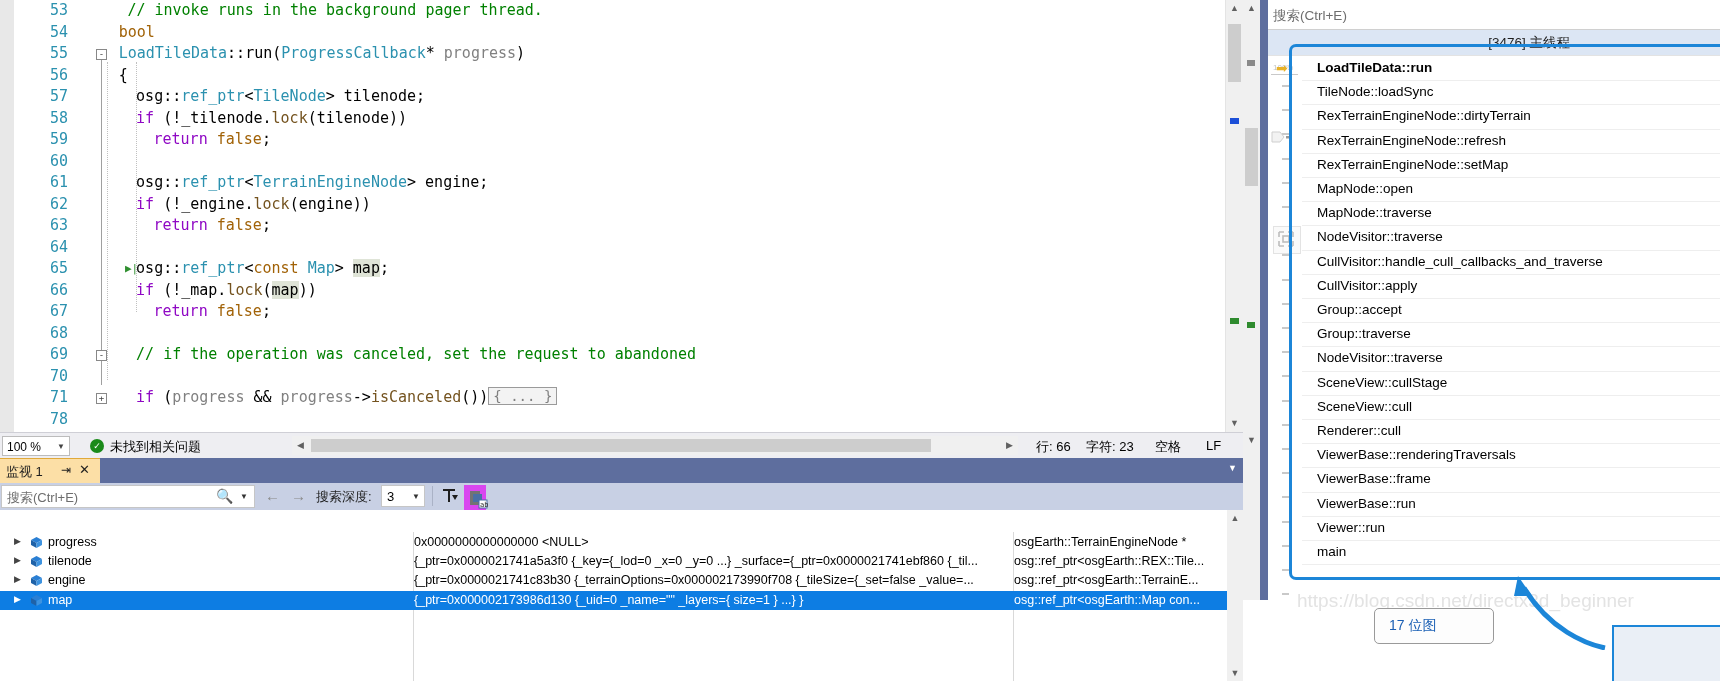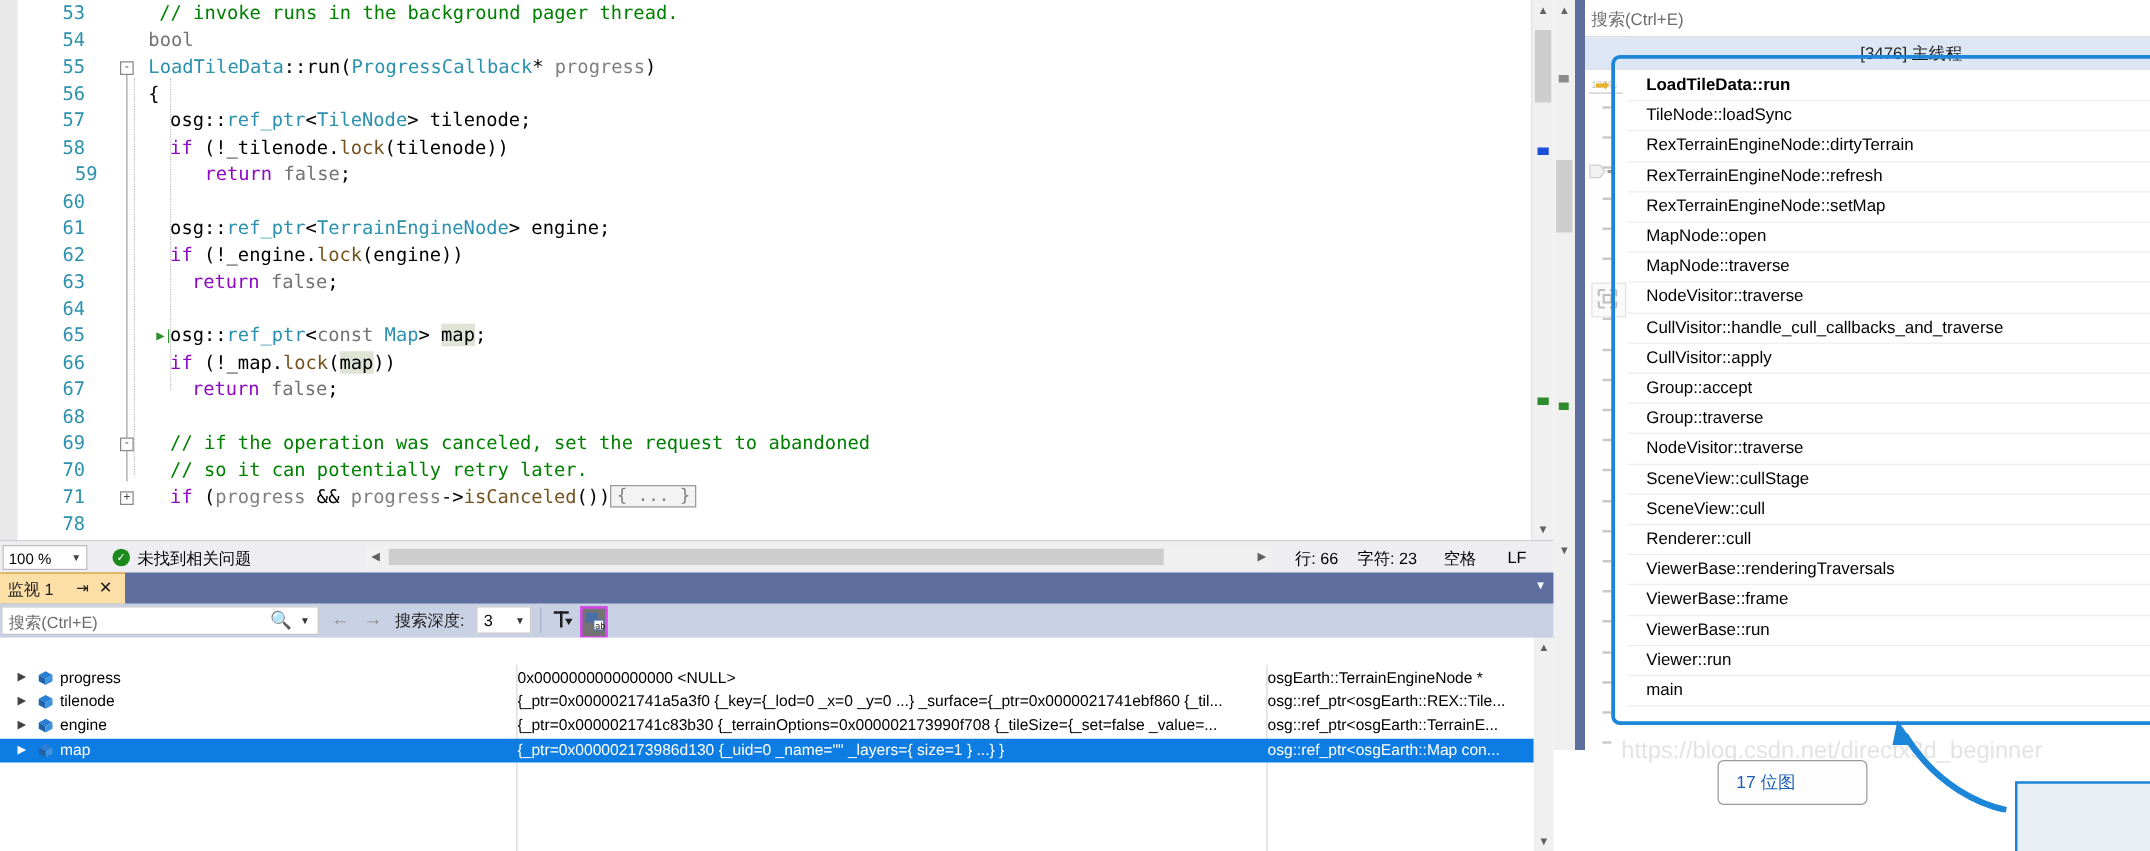--- a/index.html
+++ b/index.html
@@ -46,21 +46,21 @@
     color: #2b91af;
     font-family: "DejaVu Sans Mono", monospace;
     font-size: 15px;
   }
   .code-text {
     position: absolute; left: 110px; top: 0;
     white-space: pre;
   }
   
   .c-cmt  { color: #008000; }
-  .c-kw   { color: #737373; }
+  .c-kw   { color: #a16207; }
   .c-kw2  { color: #8f08c4; }
   .c-typ  { color: #2b91af; }
   .c-fn   { color: #74531f; }
   .c-dim  { color: #808080; }
   .c-pln  { color: #000000; }
   .hl     { background: #dfe4d7; }
   
   #outline-margin {
     position: absolute; left: 92px; top: 0;
     width: 18px; height: 432px;
@@ -204,21 +204,21 @@
     width: 44px; height: 22px;
     background: #fff; border: 1px solid #c6c6c6; box-sizing: border-box;
   }
   #depth-value { position: absolute; left: 5px; top: 3px; font-size: 13px;}
   #depth-caret { position: absolute; right: 4px; top: 6px; font-size: 8px; color: #333;}
   #tool-sep { position: absolute; left: 432px; top: 3px; width:1px; height: 20px; background: #aab2c6;}
   #btn-filter { position: absolute; left: 439px; top: 3px; width: 20px; height: 20px; }
   #btn-hex {
     position: absolute; left: 464px; top: 2px;
     width: 22px; height: 26px;
-    border: 2px solid #d946ef; background: #737373; box-sizing: border-box;
+    border: 6px solid #d946ef; background: #737373; box-sizing: border-box;
   }
   
   #watch-grid {
     position: absolute; left: 0; top: 52px;
     width: 1227px; height: 171px;
     background: #ffffff;
   }
   #grid-header {
     position: absolute; left: 0; top: 0;
     width: 1227px; height: 22px;
@@ -366,32 +366,32 @@
     <div class="guide" style="top:62px;height:318px;"></div>
     <div class="guide2" style="top:62px;height:250px;"></div>
 
     <div id="code-lines">
         <div class="code-line" style="top: 0px; position: absolute; left: 0px; width: 1200px;"><span class="ln">53</span><span class="code-text" style="left: 127.4px;"><span class="c-cmt">// invoke runs in the background pager thread.</span></span></div>
         <div class="code-line" style="top: 21.5px; position: absolute; left: 0px; width: 1200px;"><span class="ln">54</span><span class="code-text" style="left: 118.7px;"><span class="c-kw">bool</span></span></div>
         <div class="code-line" style="top: 43px; position: absolute; left: 0px; width: 1200px;"><span class="ln">55</span><span class="fold-box" style="left: 96px; top: 6px;">-</span><span class="code-text" style="left: 118.7px;"><span class="c-typ">LoadTileData</span><span class="c-pln">::</span><span class="c-pln">run</span><span class="c-pln">(</span><span class="c-typ">ProgressCallback</span><span class="c-pln">* </span><span class="c-dim">progress</span><span class="c-pln">)</span></span></div>
         <div class="code-line" style="top: 64.5px; position: absolute; left: 0px; width: 1200px;"><span class="ln">56</span><span class="code-text" style="left: 118.7px;"><span class="c-pln">{</span></span></div>
         <div class="code-line" style="top: 86px; position: absolute; left: 0px; width: 1200px;"><span class="ln">57</span><span class="code-text" style="left: 136.1px;"><span class="c-pln">osg::</span><span class="c-typ">ref_ptr</span><span class="c-pln">&lt;</span><span class="c-typ">TileNode</span><span class="c-pln">&gt; tilenode;</span></span></div>
         <div class="code-line" style="top: 107.5px; position: absolute; left: 0px; width: 1200px;"><span class="ln">58</span><span class="code-text" style="left: 136.1px;"><span class="c-kw2">if</span><span class="c-pln"> (!_tilenode.</span><span class="c-fn">lock</span><span class="c-pln">(tilenode))</span></span></div>
-        <div class="code-line" style="top: 129px; position: absolute; left: 0px; width: 1200px; margin-left: 10px;"><span class="ln">59</span><span class="code-text" style="left: 153.5px;"><span class="c-kw2">return </span><span class="c-kw">false</span><span class="c-pln">;</span></span></div>
+        <div class="code-line" style="top: 129px; position: absolute; left: 0px; width: 1200px;"><span class="ln">59</span><span class="code-text" style="left: 153.5px;"><span class="c-kw2">return </span><span class="c-kw">false</span><span class="c-pln">;</span></span></div>
         <div class="code-line" style="top: 150.5px; position: absolute; left: 0px; width: 1200px;"><span class="ln">60</span><span class="code-text" style="left: 110px;"></span></div>
         <div class="code-line" style="top: 172px; position: absolute; left: 0px; width: 1200px;"><span class="ln">61</span><span class="code-text" style="left: 136.1px;"><span class="c-pln">osg::</span><span class="c-typ">ref_ptr</span><span class="c-pln">&lt;</span><span class="c-typ">TerrainEngineNode</span><span class="c-pln">&gt; engine;</span></span></div>
         <div class="code-line" style="top: 193.5px; position: absolute; left: 0px; width: 1200px;"><span class="ln">62</span><span class="code-text" style="left: 136.1px;"><span class="c-kw2">if</span><span class="c-pln"> (!_engine.</span><span class="c-fn">lock</span><span class="c-pln">(engine))</span></span></div>
         <div class="code-line" style="top: 215px; position: absolute; left: 0px; width: 1200px;"><span class="ln">63</span><span class="code-text" style="left: 153.5px;"><span class="c-kw2">return </span><span class="c-kw">false</span><span class="c-pln">;</span></span></div>
         <div class="code-line" style="top: 236.5px; position: absolute; left: 0px; width: 1200px;"><span class="ln">64</span><span class="code-text" style="left: 110px;"></span></div>
         <div class="code-line" style="top: 258px; position: absolute; left: 0px; width: 1200px;"><span class="ln">65</span><span class="step-arrow">▶|</span><span class="code-text" style="left: 136.1px;"><span class="c-pln">osg::</span><span class="c-typ">ref_ptr</span><span class="c-pln">&lt;</span><span class="c-kw">const </span><span class="c-typ">Map</span><span class="c-pln">&gt; </span><span class="c-pln hl">map</span><span class="c-pln">;</span></span></div>
         <div class="code-line" style="top: 279.5px; position: absolute; left: 0px; width: 1200px;"><span class="ln">66</span><span class="code-text" style="left: 136.1px;"><span class="c-kw2">if</span><span class="c-pln"> (!_map.</span><span class="c-fn">lock</span><span class="c-pln">(</span><span class="c-pln hl">map</span><span class="c-pln">))</span></span></div>
         <div class="code-line" style="top: 301px; position: absolute; left: 0px; width: 1200px;"><span class="ln">67</span><span class="code-text" style="left: 153.5px;"><span class="c-kw2">return </span><span class="c-kw">false</span><span class="c-pln">;</span></span></div>
         <div class="code-line" style="top: 322.5px; position: absolute; left: 0px; width: 1200px;"><span class="ln">68</span><span class="code-text" style="left: 110px;"></span></div>
         <div class="code-line" style="top: 344px; position: absolute; left: 0px; width: 1200px;"><span class="ln">69</span><span class="fold-box" style="left: 96px; top: 6px;">-</span><span class="code-text" style="left: 136.1px;"><span class="c-cmt">// if the operation was canceled, set the request to abandoned</span></span></div>
-        <div class="code-line" style="top: 365.5px; position: absolute; left: 0px; width: 1200px;"><span class="ln">70</span><span class="code-text" style="left: 136.1px;"><span class="c-cmt">// so it can potentially retry later.</span></span></div>
+        <div class="code-line" style="top: 365.5px; position: absolute; left: 0px; width: 1200px;"><span class="ln">70</span></div>
         <div class="code-line" style="top: 387px; position: absolute; left: 0px; width: 1200px;"><span class="ln">71</span><span class="fold-box" style="left: 96px; top: 6px;">+</span><span class="code-text" style="left: 136.1px;"><span class="c-kw2">if</span><span class="c-pln"> (</span><span class="c-dim">progress</span><span class="c-pln"> &amp;&amp; </span><span class="c-dim">progress</span><span class="c-pln">-&gt;</span><span class="c-fn">isCanceled</span><span class="c-pln">())</span><span class="collapsed-block">{ ... }</span></span></div>
         <div class="code-line" style="top: 408.5px; position: absolute; left: 0px; width: 1200px;"><span class="ln">78</span><span class="code-text" style="left: 110px;"></span></div>
       </div>
 
     <div id="editor-vscroll">
       <div id="ed-vs-up">▲</div>
       <div id="ed-vs-thumb"></div>
       <div class="ed-mark" style="top:118px;background:#1c4fd8;height:6px;"></div>
       <div class="ed-mark" style="top:318px;background:#2e8b2e;height:6px;"></div>
       <div id="ed-vs-down">▼</div>

